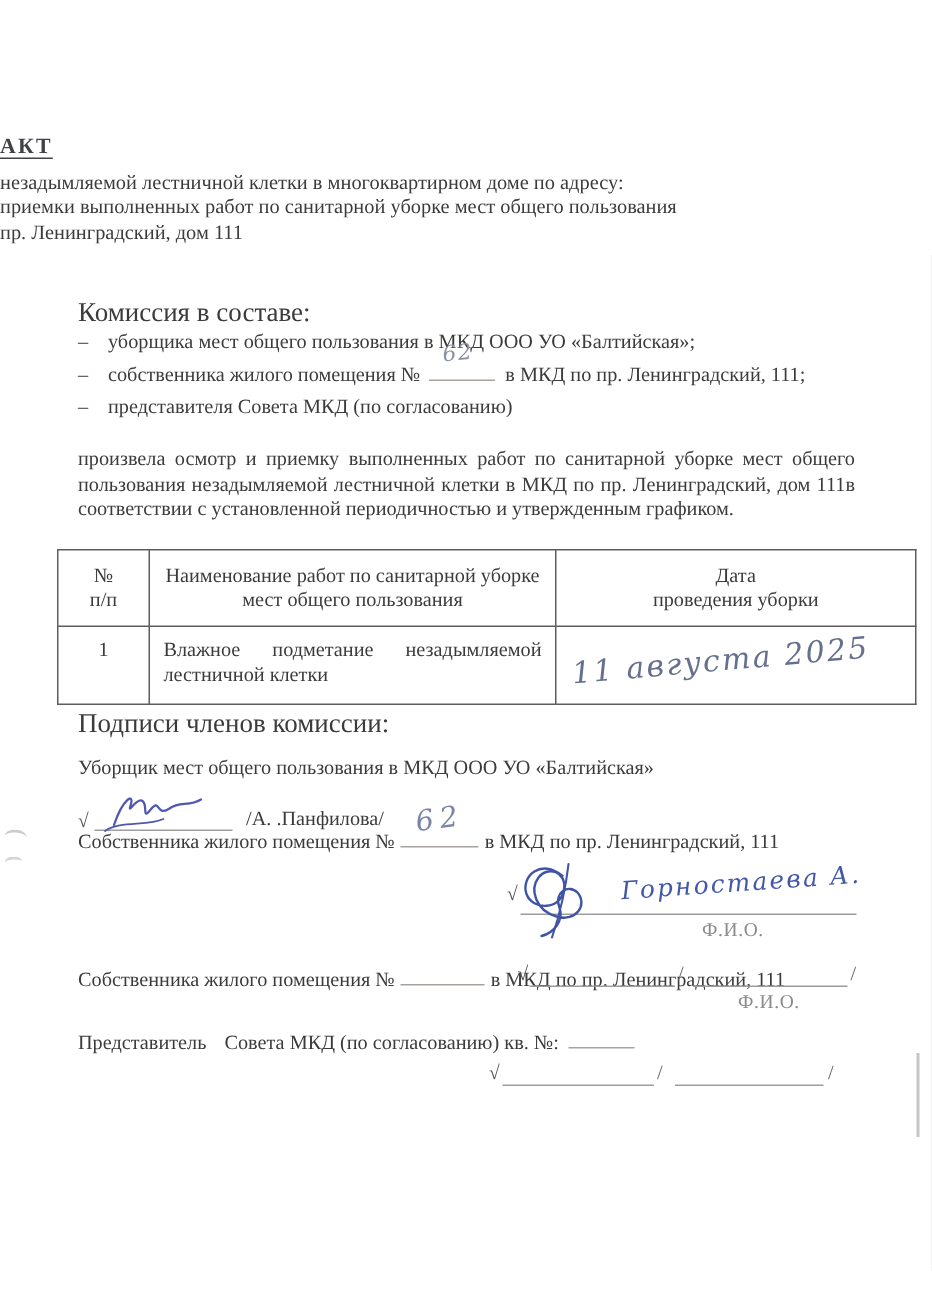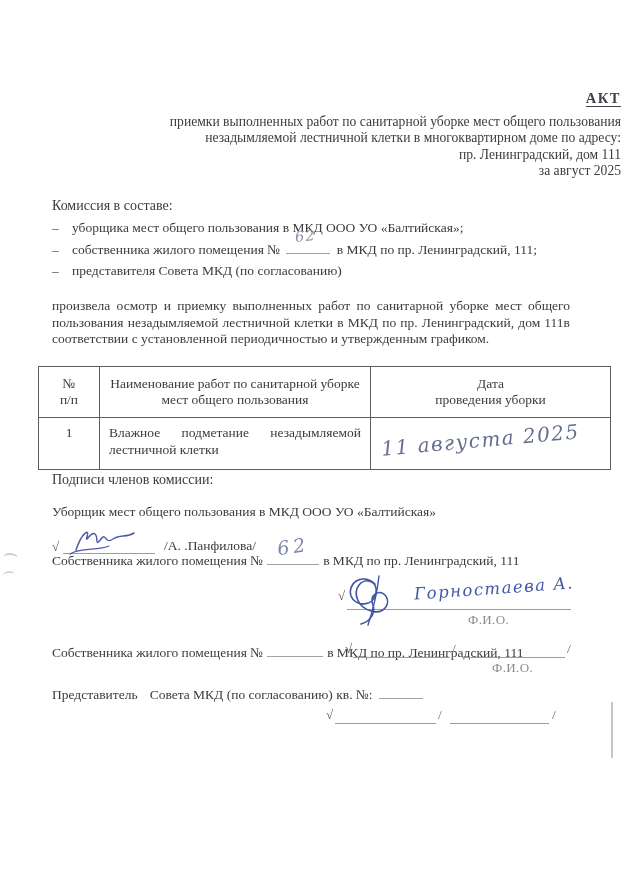--- a/index.html
+++ b/index.html
@@ -3,30 +3,30 @@
 <meta charset="utf-8">
 <style>
   html,body { margin:0; padding:0; background:#e9e9e9; }
   .page {
     position:relative; width:621px; height:877px; margin:0 auto;
     background:#ffffff; overflow:hidden;
     font-family:"Liberation Serif", serif;
     color:#3b3b3b; font-size:13.5px;
   }
   .abs { position:absolute; }
-  .center { text-align:right; width:100%; }
+  .center { text-align:left; width:100%; }
 
   .doc-title {
     top:90px; left:0; font-weight:bold; font-size:14.5px; letter-spacing:1.5px;
     text-decoration:underline; text-underline-offset:3px; color:#41414a;
   }
   .subtitle { top:114px; left:0; line-height:16.4px; font-size:13.6px; }
   .subtitle span { display:block; }
 
-  .sec-heading { left:52px; font-size:14px; }
+  .sec-heading { left:52px; font-size:18px; }
 
   .clist { left:52px; top:220px; width:522px; }
   .clist .item { line-height:16px; margin-bottom:5px; white-space:nowrap; }
   .dash { display:inline-block; width:20px; }
 
   .blank {
     display:inline-block; height:0.9em; border-bottom:1px solid #a8a29e;
     position:relative; vertical-align:baseline;
   }
   .hand {
@@ -115,24 +115,23 @@
     background:#a8a8a8; opacity:0.65;
   }
 </style>
 </head>
 <body>
 
 <div class="page">
 
   <div class="abs center doc-title">АКТ</div>
   <div class="abs center subtitle">
+    <span>незадымляемой лестничной клетки в многоквартирном доме по адресу:</span>
     <span>приемки выполненных работ по санитарной уборке мест общего пользования</span>
-    <span>незадымляемой лестничной клетки в многоквартирном доме по адресу:</span>
     <span>пр. Ленинградский, дом 111</span>
-    <span>за август 2025</span>
   </div>
 
   <div class="abs sec-heading" style="top:198px;">Комиссия в составе:</div>
 
   <div class="abs clist">
     <div class="item">
       <span class="dash">–</span><span>уборщика мест общего пользования в МКД ООО УО «Балтийская»;</span>
     </div>
     <div class="item">
       <span class="dash">–</span><span>собственника жилого помещения №</span>

